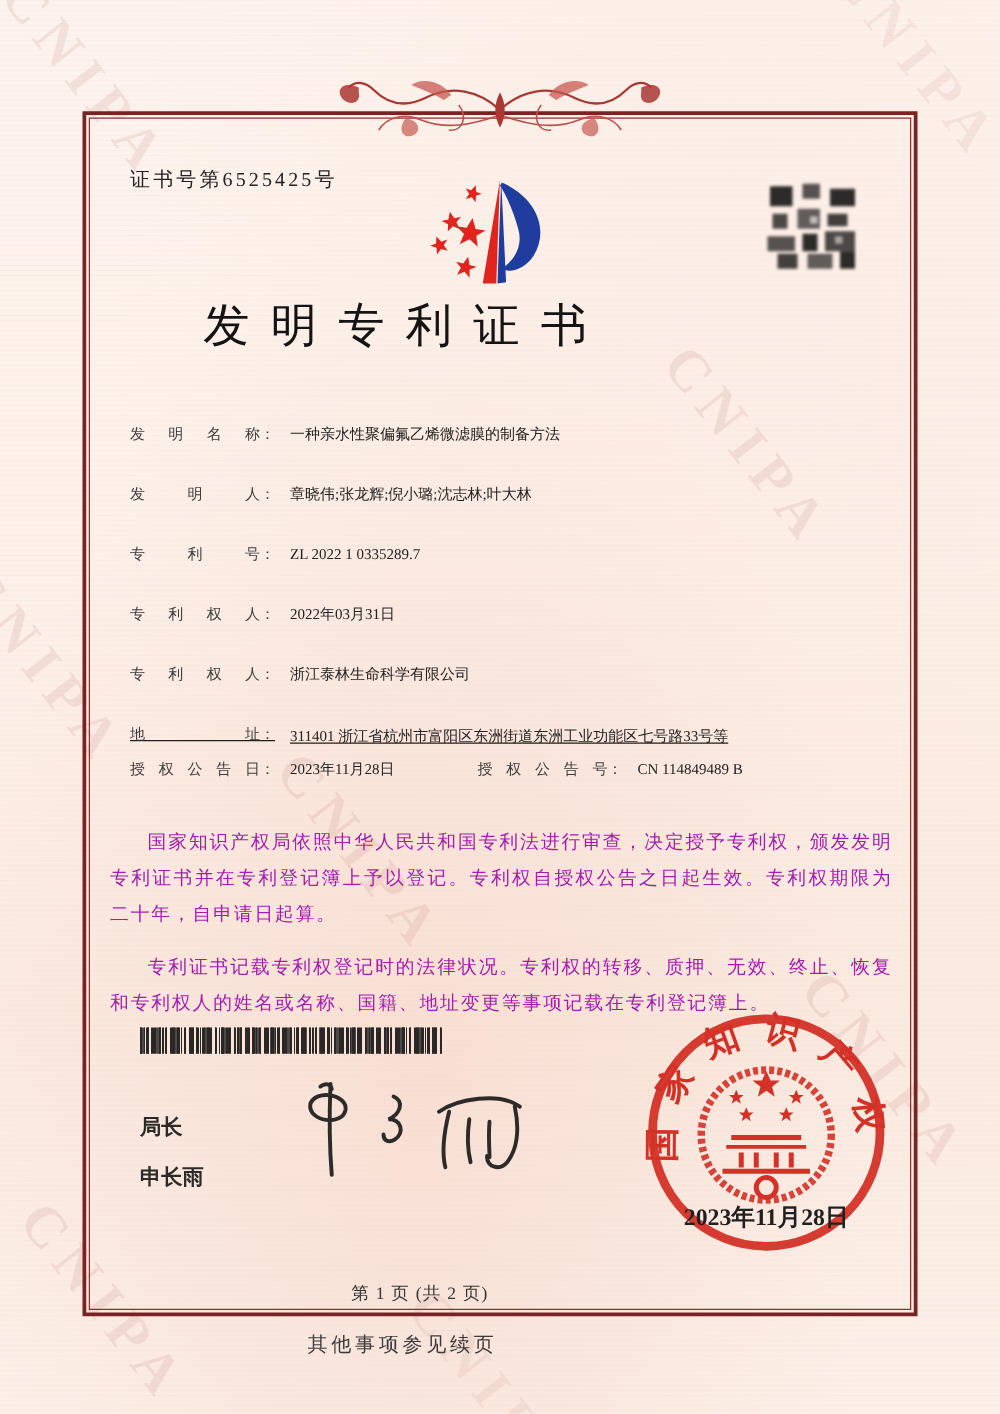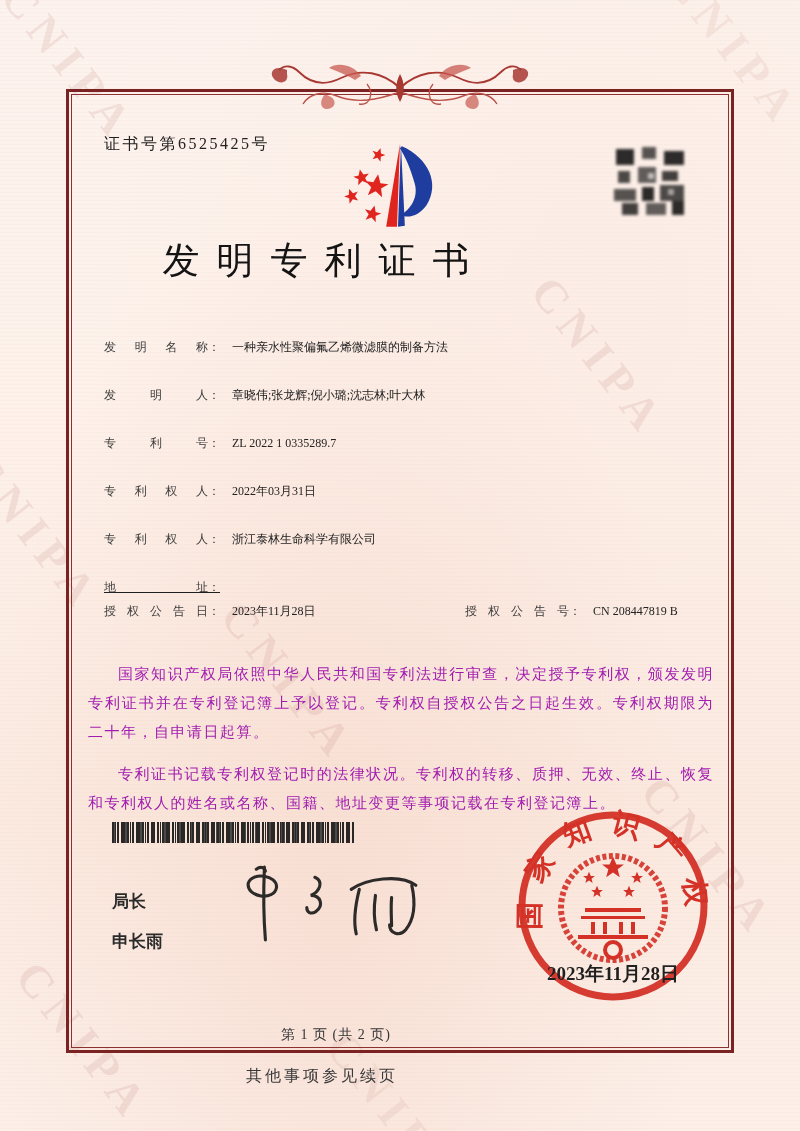--- a/index.html
+++ b/index.html
@@ -36,21 +36,21 @@
   }
   .fields{position:absolute;left:104px;top:336px;width:616px;z-index:4;font-size:12px;}
   .frow{display:flex;align-items:flex-start;line-height:22px;margin-bottom:26px;}
   .flabel{display:inline-block;width:104px;text-align:justify;text-align-last:justify;color:#3d3d3d;flex:none;}
   .fcolon{color:#3d3d3d;flex:none;}
   .fvalue{margin-left:12px;white-space:nowrap;color:#222;}
   .frow-address{margin-bottom:2px;text-decoration:underline;}
   .frow-address .fvalue{white-space:normal;width:384px;line-height:26px;}
   .frow-grant{margin-bottom:0;}
   .grant-date-value{margin-left:12px;width:150px;flex:none;color:#222;}
-  .flabel2{display:inline-block;width:104px;text-align:justify;text-align-last:justify;color:#3d3d3d;flex:none;margin-left:83px;}
+  .flabel2{display:inline-block;width:104px;text-align:justify;text-align-last:justify;color:#3d3d3d;flex:none;}
   .paras{position:absolute;left:88px;top:660px;width:626px;z-index:4;}
   .paras p{margin:0 0 13px;font-size:15px;line-height:29px;text-indent:2em;text-align:justify;letter-spacing:1.5px;color:#a21caf;}
   .barcode{
     position:absolute;left:112px;top:822px;width:243px;height:21px;z-index:4;opacity:.9;
     background:
       repeating-linear-gradient(90deg,#141414 0 2px,transparent 2px 5px),
       repeating-linear-gradient(90deg,#141414 0 1px,transparent 1px 3px),
       repeating-linear-gradient(90deg,#3a3a3a 0 4px,transparent 4px 13px);
   }
   .signer{position:absolute;left:112px;top:890px;z-index:4;font-family:"Liberation Sans",sans-serif;font-weight:700;color:#2b2b2b;}
@@ -151,28 +151,29 @@
     <span class="fvalue">2022年03月31日</span>
   </div>
   <div class="frow">
     <span class="flabel">专利权人</span>
       <span class="fcolon">：</span>
     <span class="fvalue">浙江泰林生命科学有限公司</span>
   </div>
   <div class="frow frow-address">
     <span class="flabel">地址</span>
       <span class="fcolon">：</span>
+    <span class="fvalue">311401 浙江省杭州市富阳区东洲街道东洲工业功能区七号路33号等</span>
   </div>
   <div class="frow frow-grant">
     <span class="flabel">授权公告日</span>
       <span class="fcolon">：</span>
     <span class="grant-date-value">2023年11月28日</span>
     <span class="flabel2">授权公告号</span>
       <span class="fcolon">：</span>
-    <span class="fvalue">CN 208447819 B</span>
+    <span class="fvalue">CN 114849489 B</span>
   </div>
 </div>
 
 <div class="paras">
   <p>国家知识产权局依照中华人民共和国专利法进行审查，决定授予专利权，颁发发明专利证书并在专利登记簿上予以登记。专利权自授权公告之日起生效。专利权期限为二十年，自申请日起算。</p>
   <p>专利证书记载专利权登记时的法律状况。专利权的转移、质押、无效、终止、恢复和专利权人的姓名或名称、国籍、地址变更等事项记载在专利登记簿上。</p>
 </div>
 
 <div class="barcode"></div>
 

